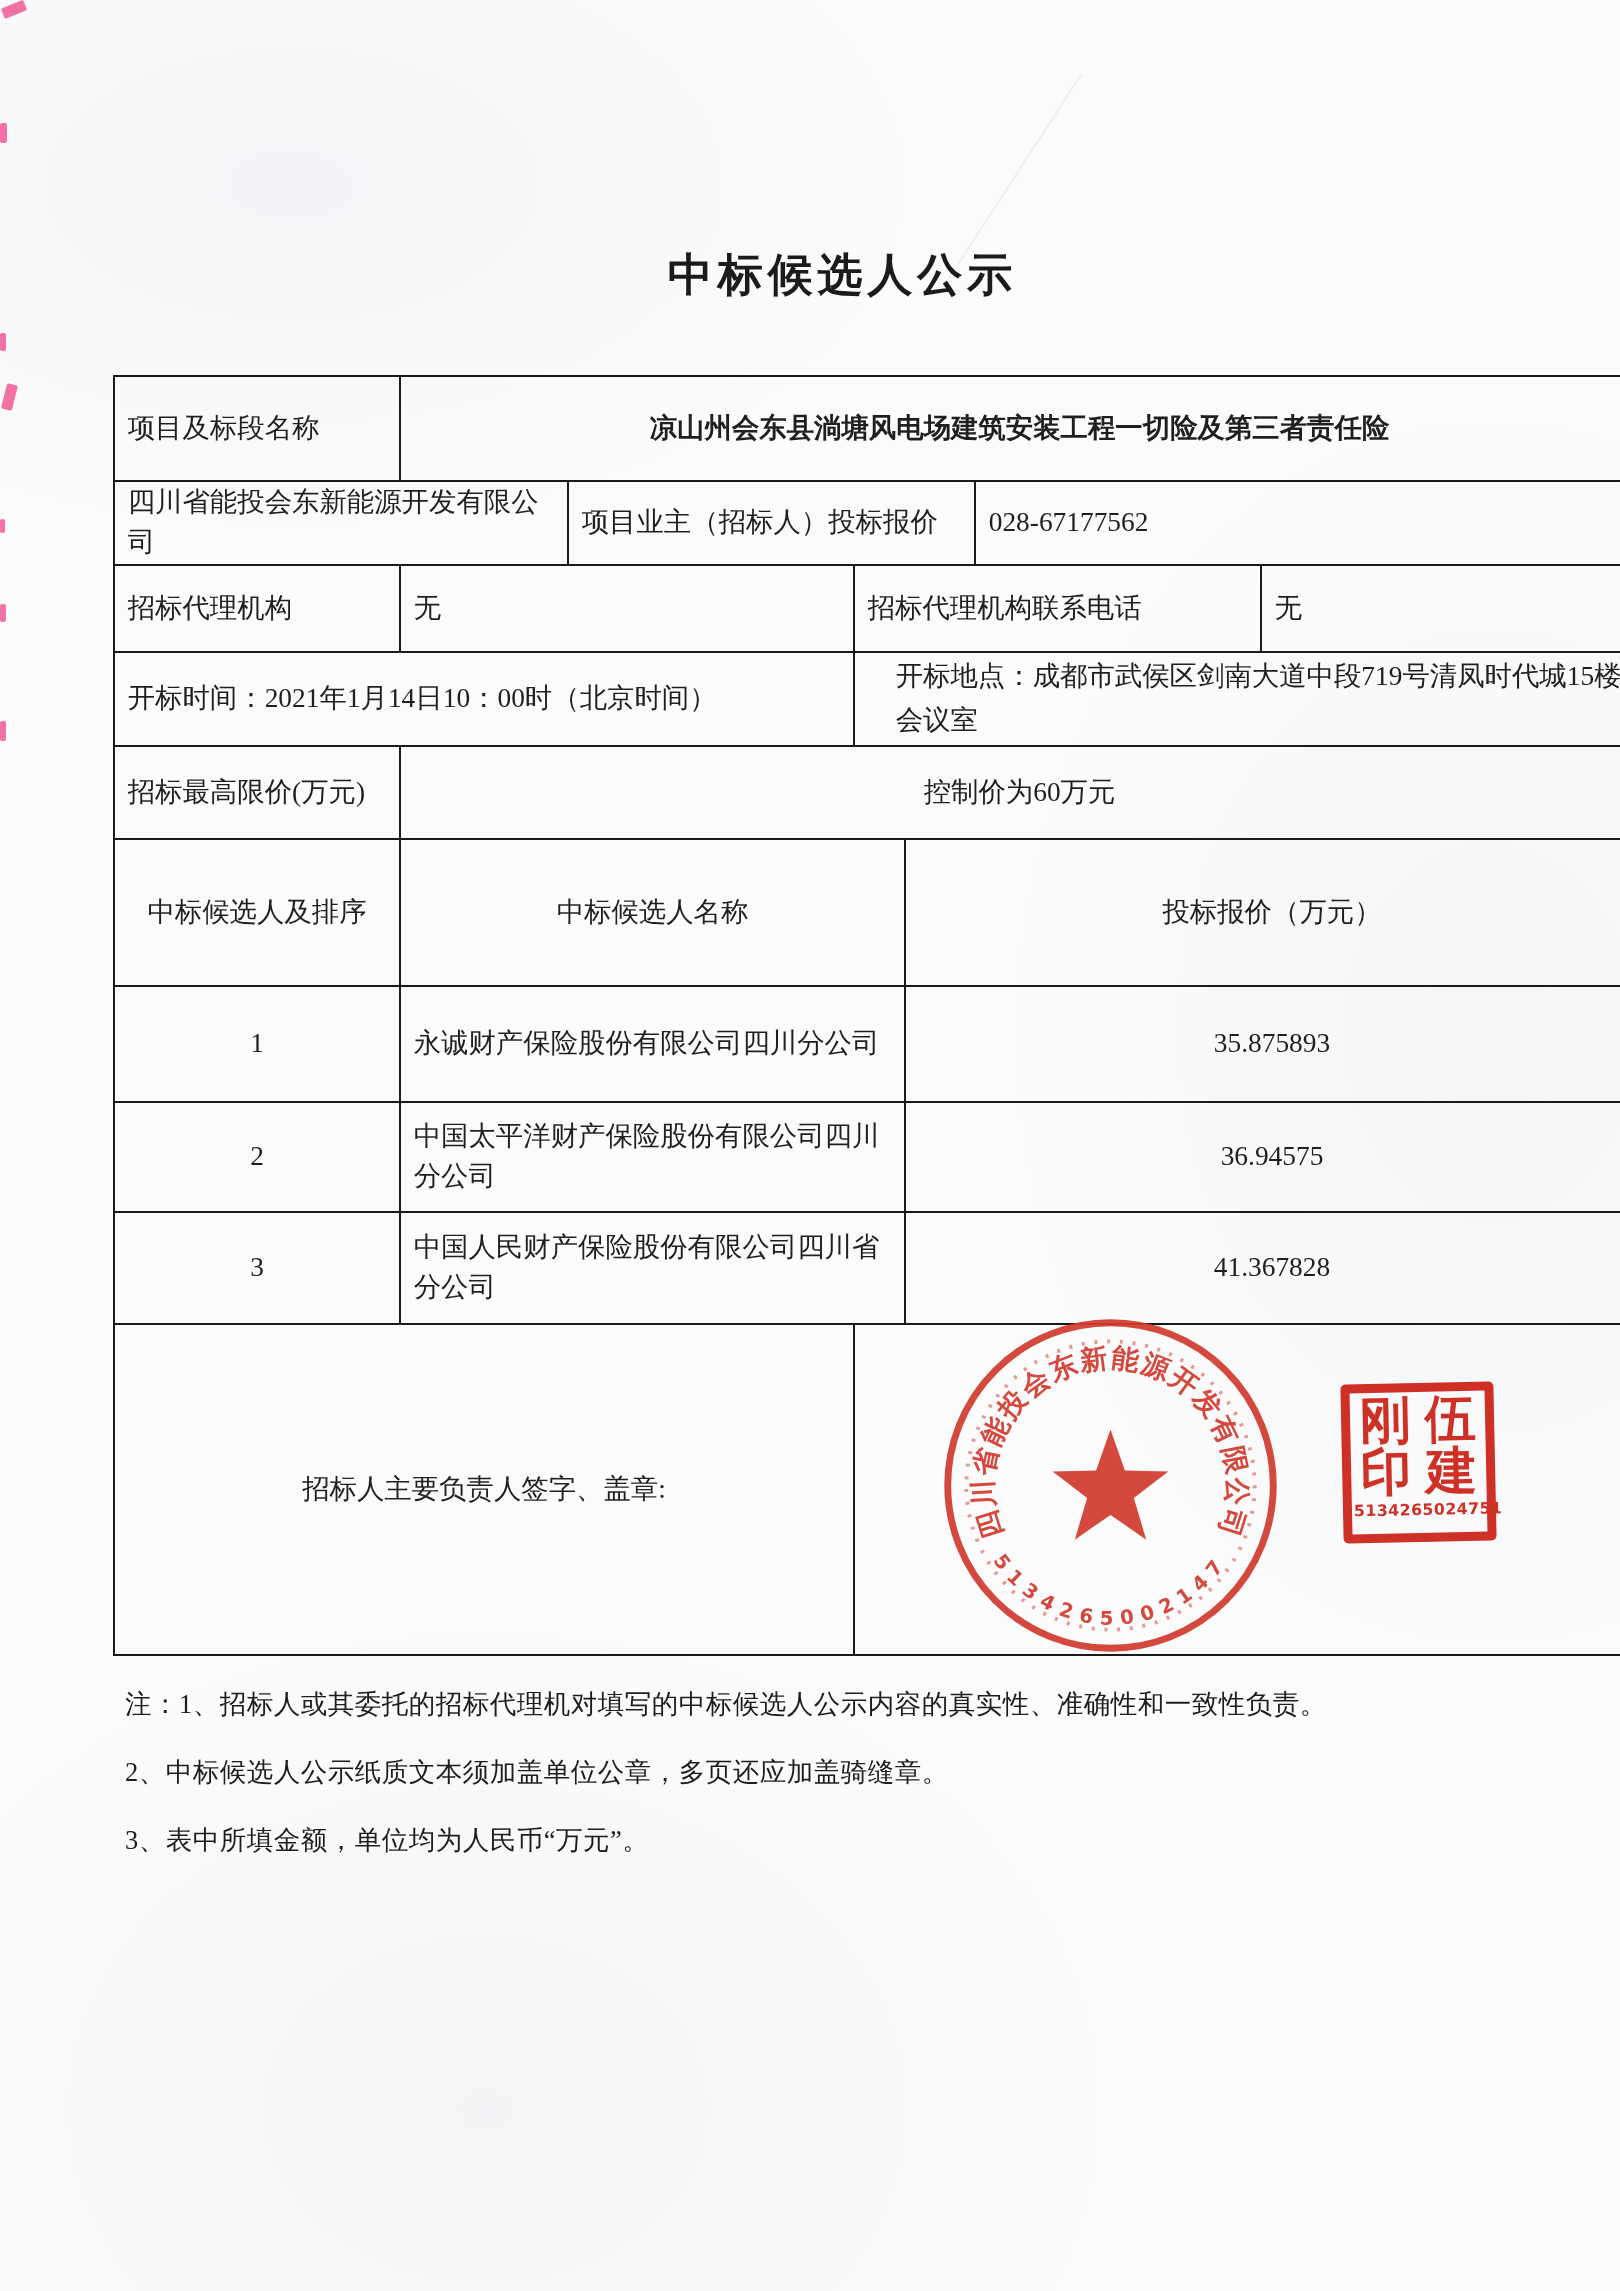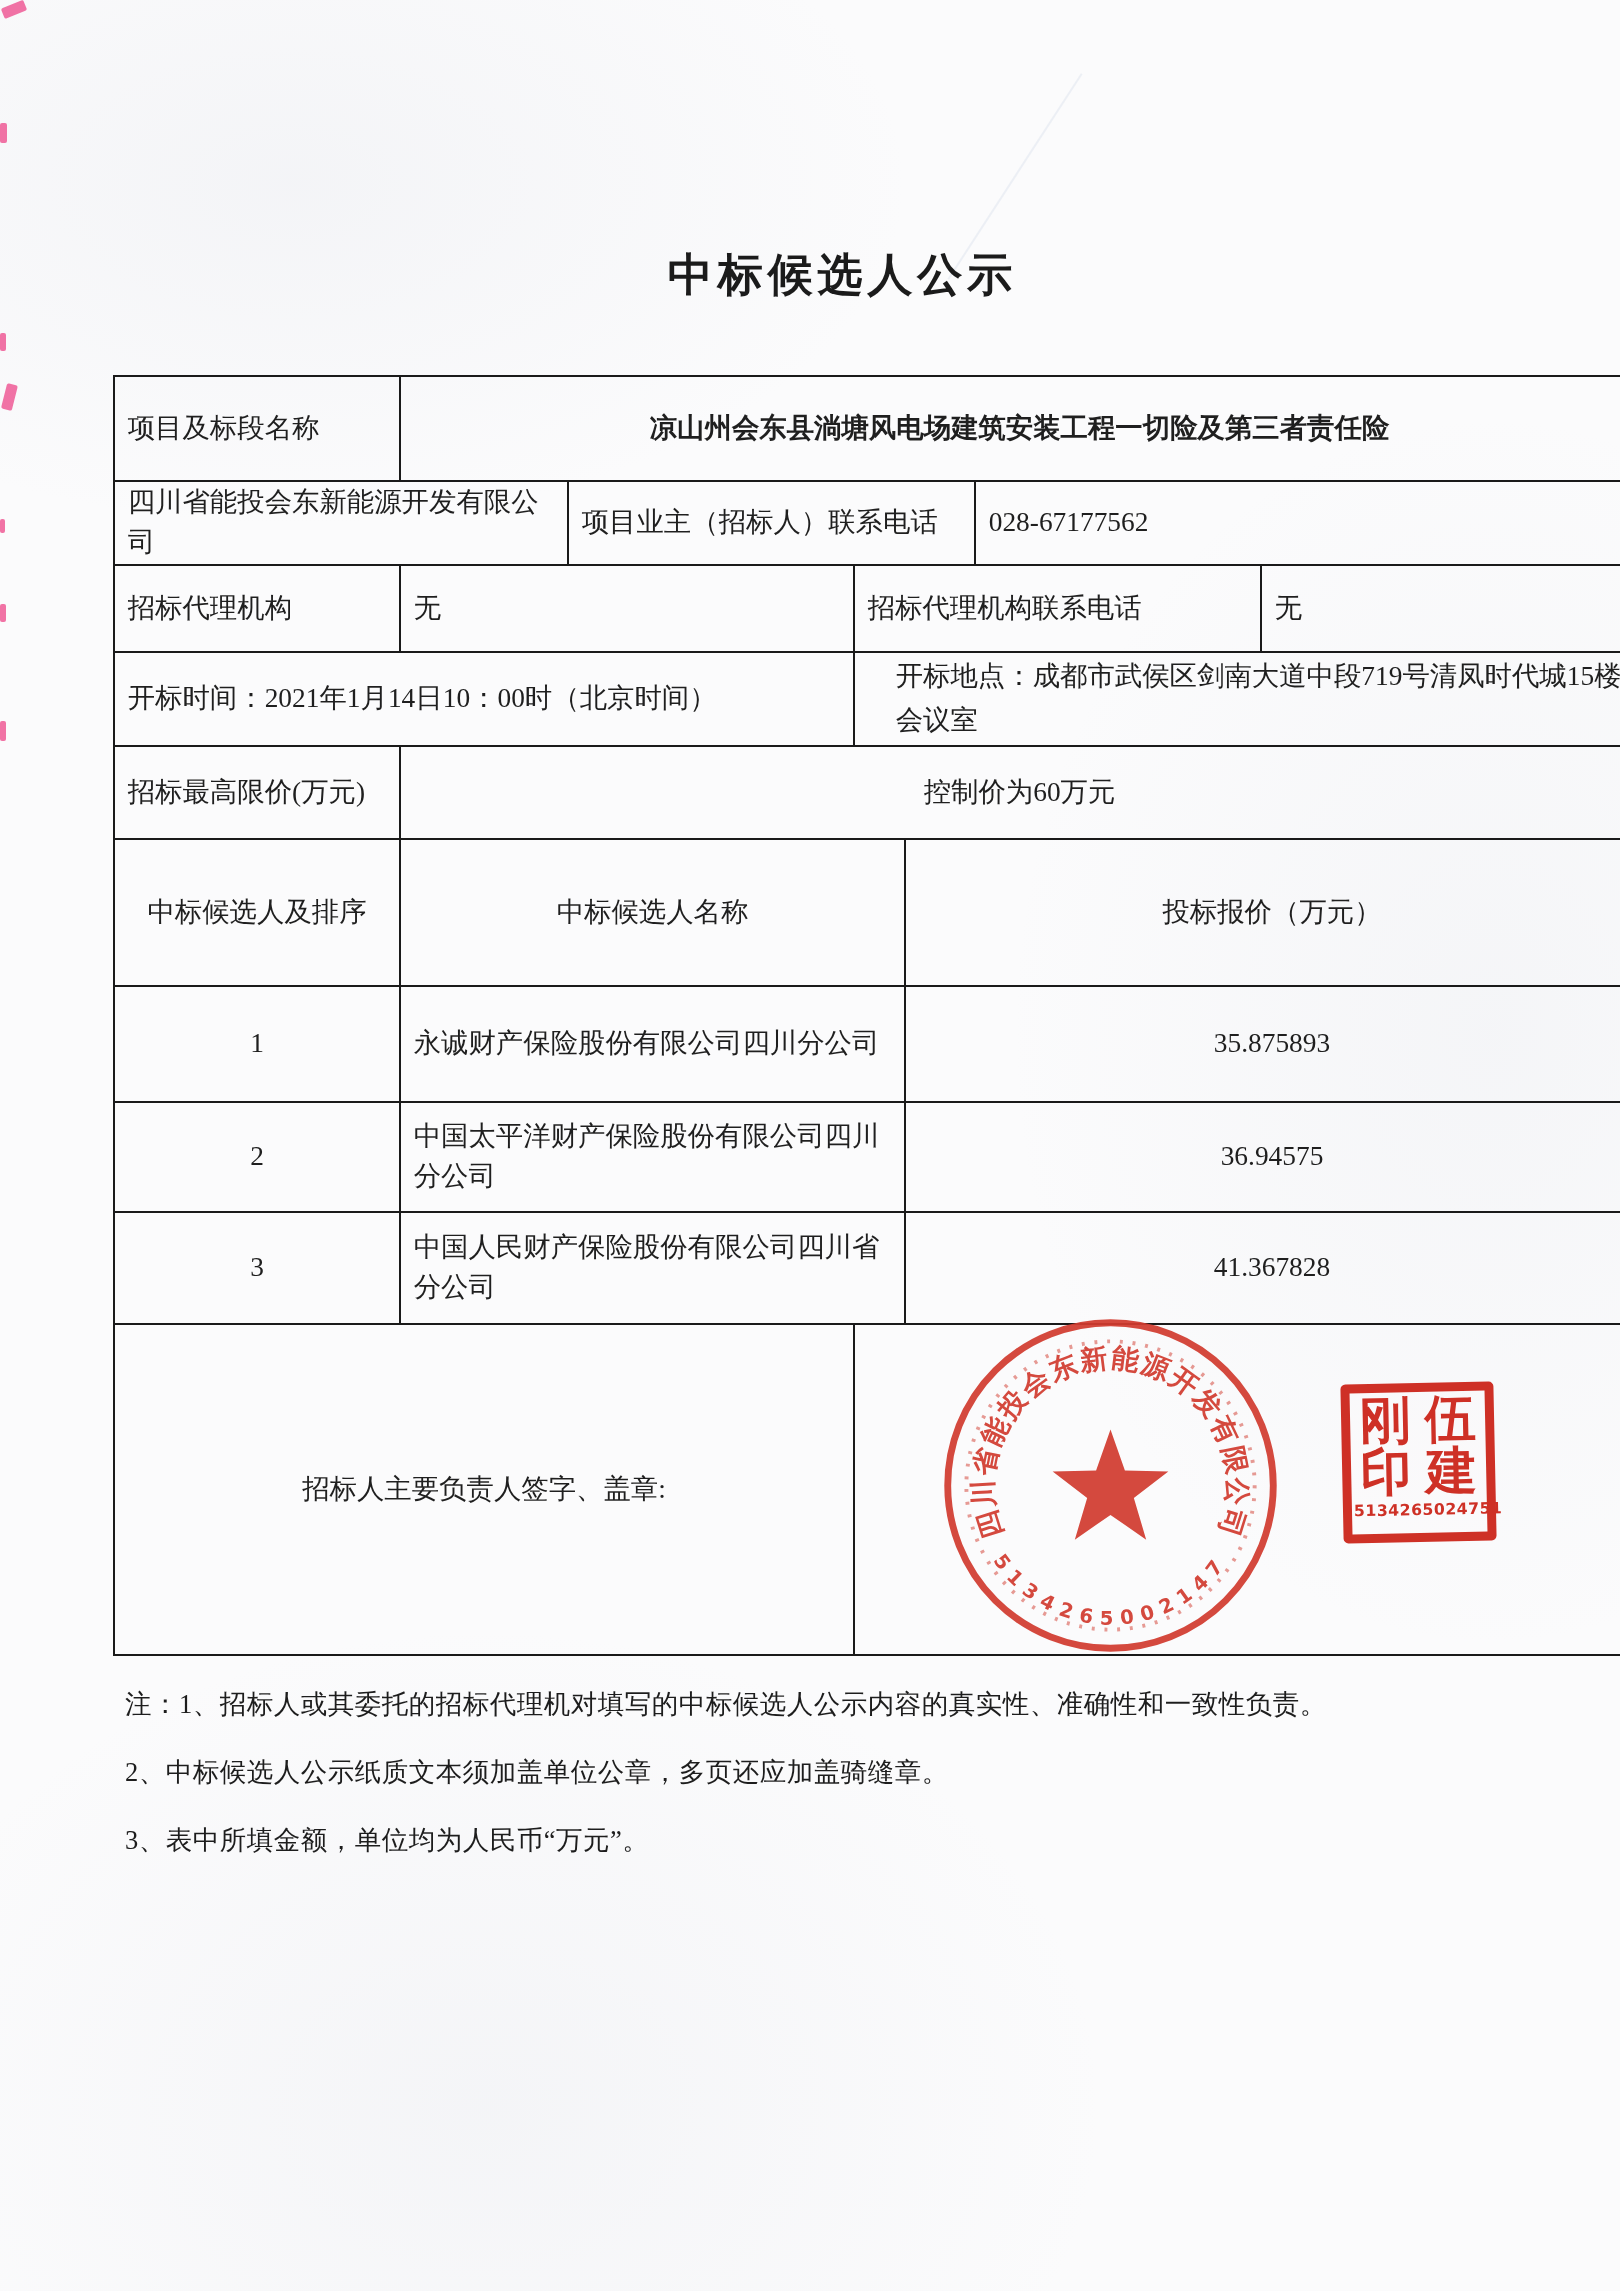--- a/index.html
+++ b/index.html
@@ -118,21 +118,21 @@
 
 <div class="doc-table">
 
   <div class="trow r1">
     <div class="cell w292 c-left">项目及标段名称</div>
     <div class="cell flex1 c-center bold">凉山州会东县淌塘风电场建筑安装工程一切险及第三者责任险</div>
   </div>
 
   <div class="trow r2">
     <div class="cell w463 c-left">四川省能投会东新能源开发有限公司</div>
-    <div class="cell w415 c-left">项目业主（招标人）联系电话</div>
+    <div class="cell w415 c-left">项目业主（招标人）投标报价</div>
     <div class="cell flex1 c-left">028-67177562</div>
   </div>
 
   <div class="trow r3">
     <div class="cell w292 c-left">招标代理机构</div>
     <div class="cell w463 c-left">无</div>
     <div class="cell w415 c-left">招标代理机构联系电话</div>
     <div class="cell flex1 c-left">无</div>
   </div>
 

